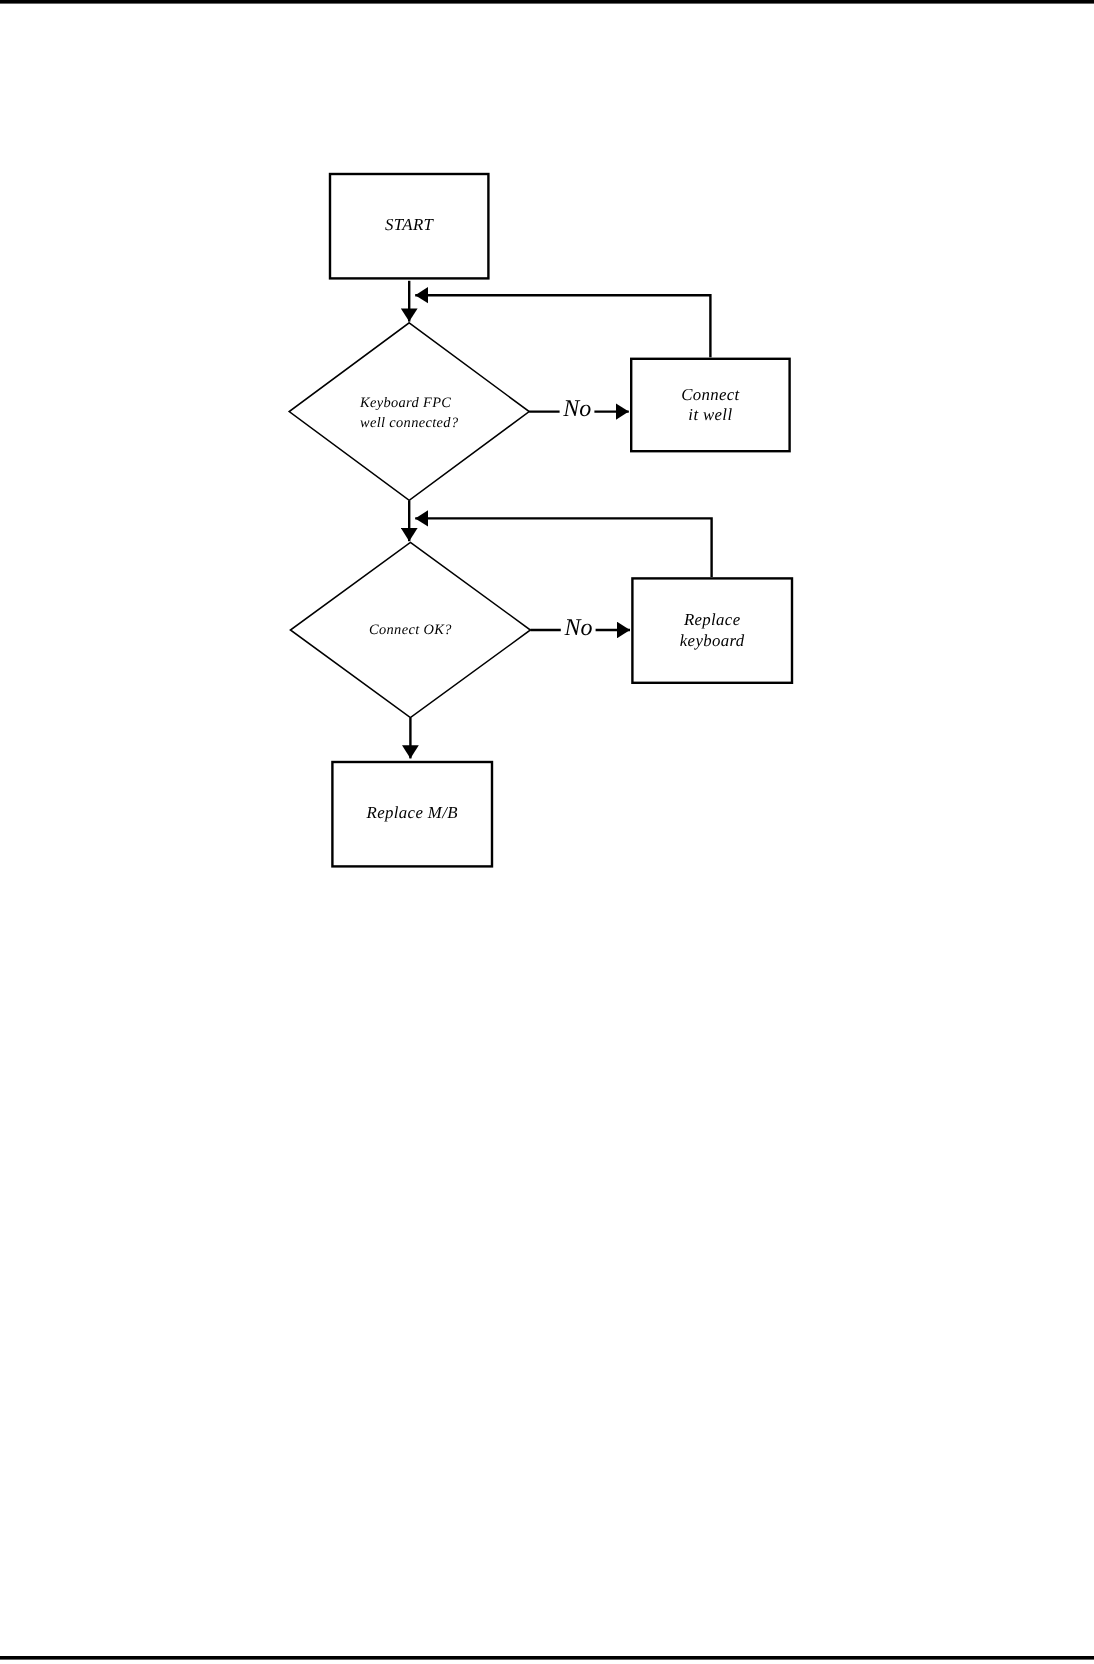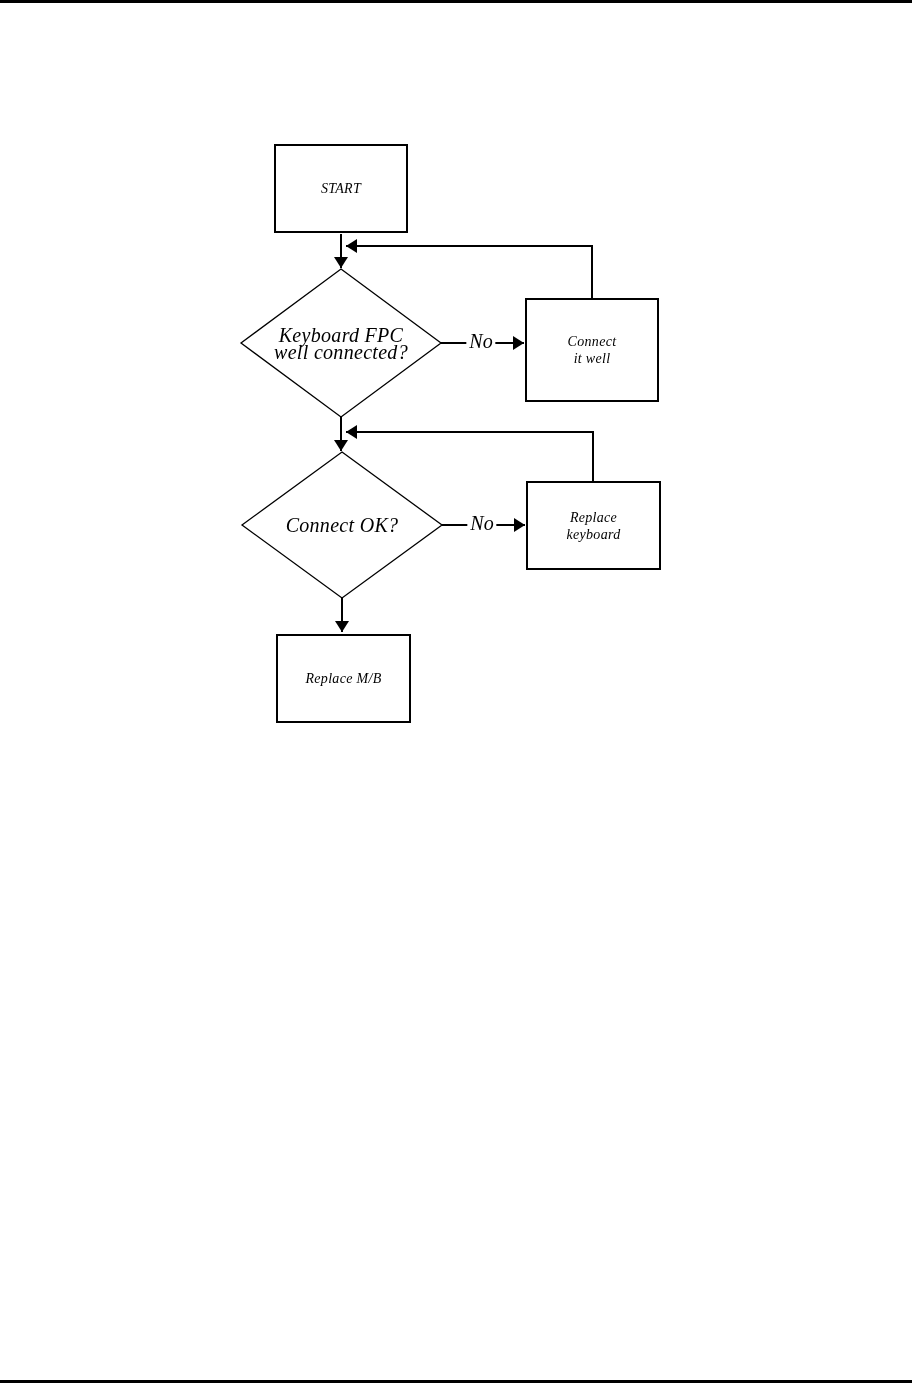--- a/index.html
+++ b/index.html
@@ -49,28 +49,28 @@
     display: flex;
     flex-direction: column;
     align-items: center;
     justify-content: center;
     text-align: center;
     font-size: 14px;
     line-height: 17px;
     letter-spacing: 0.3px;
   }
   .node-start            { left: 274px; top: 144px; width: 134px; height: 89px; }
-  .node-connect-it-well  { left: 525px; top: 298px; width: 134px; height: 104px; }
+  .node-connect-it-well  { left: 525px; top: 298px; width: 134px; height: 79px; }
   .node-replace-keyboard { left: 526px; top: 481px; width: 135px; height: 89px; }
   .node-replace-mb       { left: 276px; top: 634px; width: 135px; height: 89px; }
   .diamond-label {
     position: absolute;
     transform: translate(-50%, -50%);
-    text-align: center;
-    font-size: 20px;
+    text-align: left;
+    font-size: 12px;
     line-height: 17px;
     letter-spacing: 0.3px;
     white-space: nowrap;
   }
   .diamond-label.d1 { left: 341px; top: 344px; }
   .diamond-label.d2 { left: 342px; top: 525px; }
   .edge-label {
     position: absolute;
     transform: translate(-50%, -50%);
     background: #ffffff;

